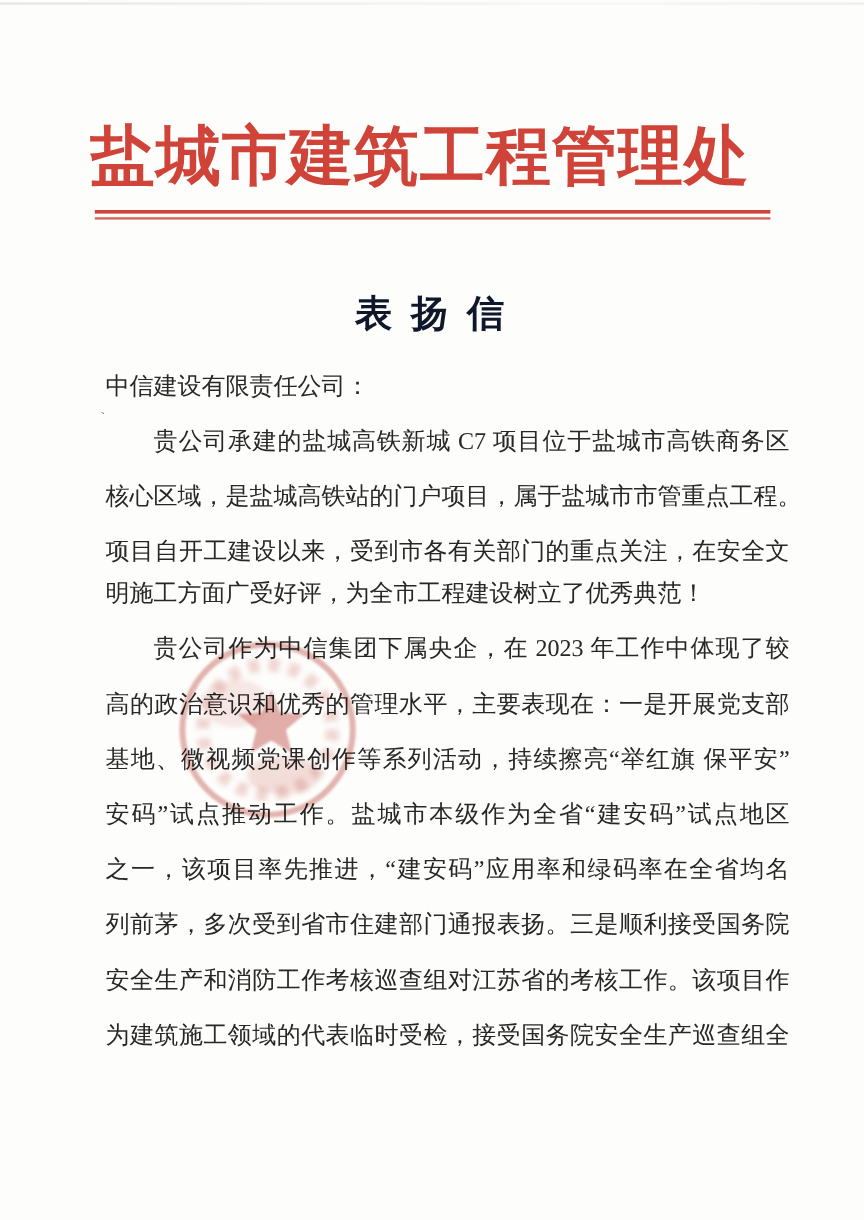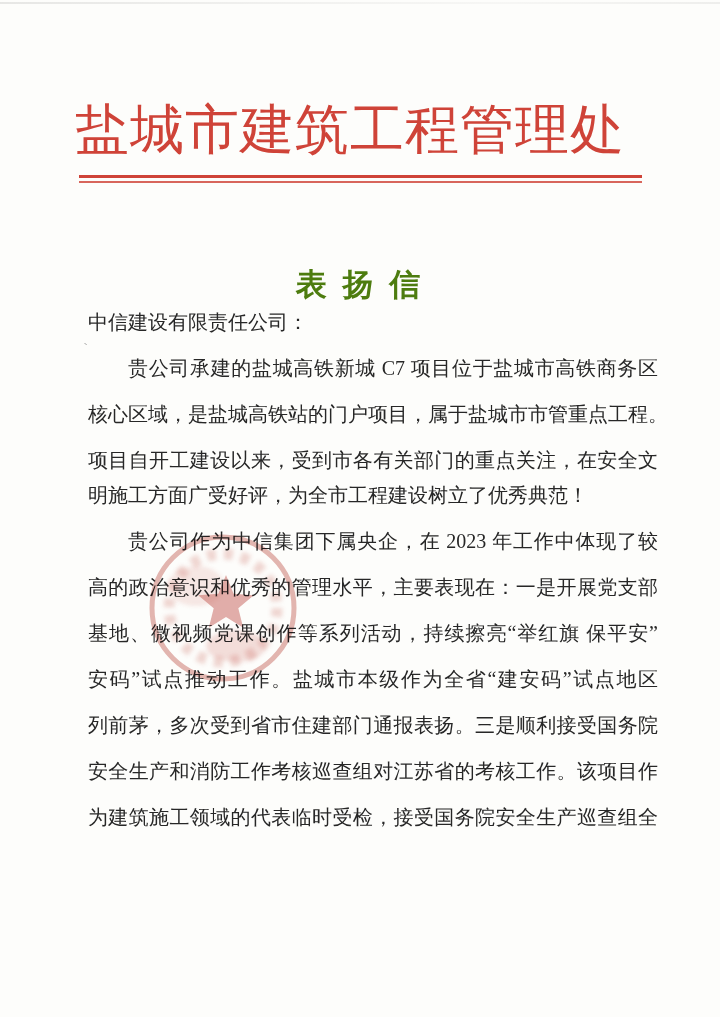--- a/index.html
+++ b/index.html
@@ -21,44 +21,43 @@
     background: linear-gradient(90deg, #d8d8d6 0%, #e9e9e7 40%, #f2f2f0 70%, #e4e4e2 100%);
     opacity: 0.6;
   }
   .letterhead {
     position: absolute;
     top: 100px; left: 0;
     width: 700px;
     text-align: center;
     color: var(--accent-red, #cf4338);
     font-size: 54px;
-    font-weight: normal;
+    font-weight: bold;
     letter-spacing: 1px;
     line-height: 60px;
     white-space: nowrap;
   }
   .divider {
     position: absolute;
     top: 175px; left: 79px;
     width: 563px;
     height: 3px;
     border-top: 3px solid var(--accent-red, #cf4338);
     border-bottom: 2px solid #d8665c;
   }
   .doc-title {
     position: absolute;
     top: 241px; left: 0;
     width: 720px;
     text-align: center;
-    color: #4d7c0f;
+    color: #0f172a;
     font-size: 31px;
     font-weight: bold;
     letter-spacing: 4px;
     white-space: nowrap;
-    margin-top: 23px;
   }
   .body-text {
     position: absolute;
     top: 305px; left: 88px;
     width: 570px;
     font-size: 20px;
     line-height: 35px;
     color: var(--text-color, #272727);
   }
   .line {
@@ -105,20 +104,21 @@
 <div class="body-text">
     <div class="line">中信建设有限责任公司：</div>
     <div class="line just indent">贵公司承建的盐城高铁新城 C7 项目位于盐城市高铁商务区</div>
     <div class="line just">核心区域，是盐城高铁站的门户项目，属于盐城市市管重点工程。</div>
     <div class="line just">项目自开工建设以来，受到市各有关部门的重点关注，在安全文</div>
     <div class="line">明施工方面广受好评，为全市工程建设树立了优秀典范！</div>
     <div class="line just indent">贵公司作为中信集团下属央企，在 2023 年工作中体现了较</div>
     <div class="line just">高的政治意识和优秀的管理水平，主要表现在：一是开展党支部</div>
     <div class="line just">基地、微视频党课创作等系列活动，持续擦亮“举红旗 保平安”</div>
     <div class="line just">安码”试点推动工作。盐城市本级作为全省“建安码”试点地区</div>
+    <div class="line just">之一，该项目率先推进，“建安码”应用率和绿码率在全省均名</div>
     <div class="line just">列前茅，多次受到省市住建部门通报表扬。三是顺利接受国务院</div>
     <div class="line just">安全生产和消防工作考核巡查组对江苏省的考核工作。该项目作</div>
     <div class="line just">为建筑施工领域的代表临时受检，接受国务院安全生产巡查组全</div>
   </div>
 
 <span class="artifact-mark">、</span>
 
 <div class="seal">
   <svg width="154" height="154" viewBox="0 0 154 154">
     <defs>

